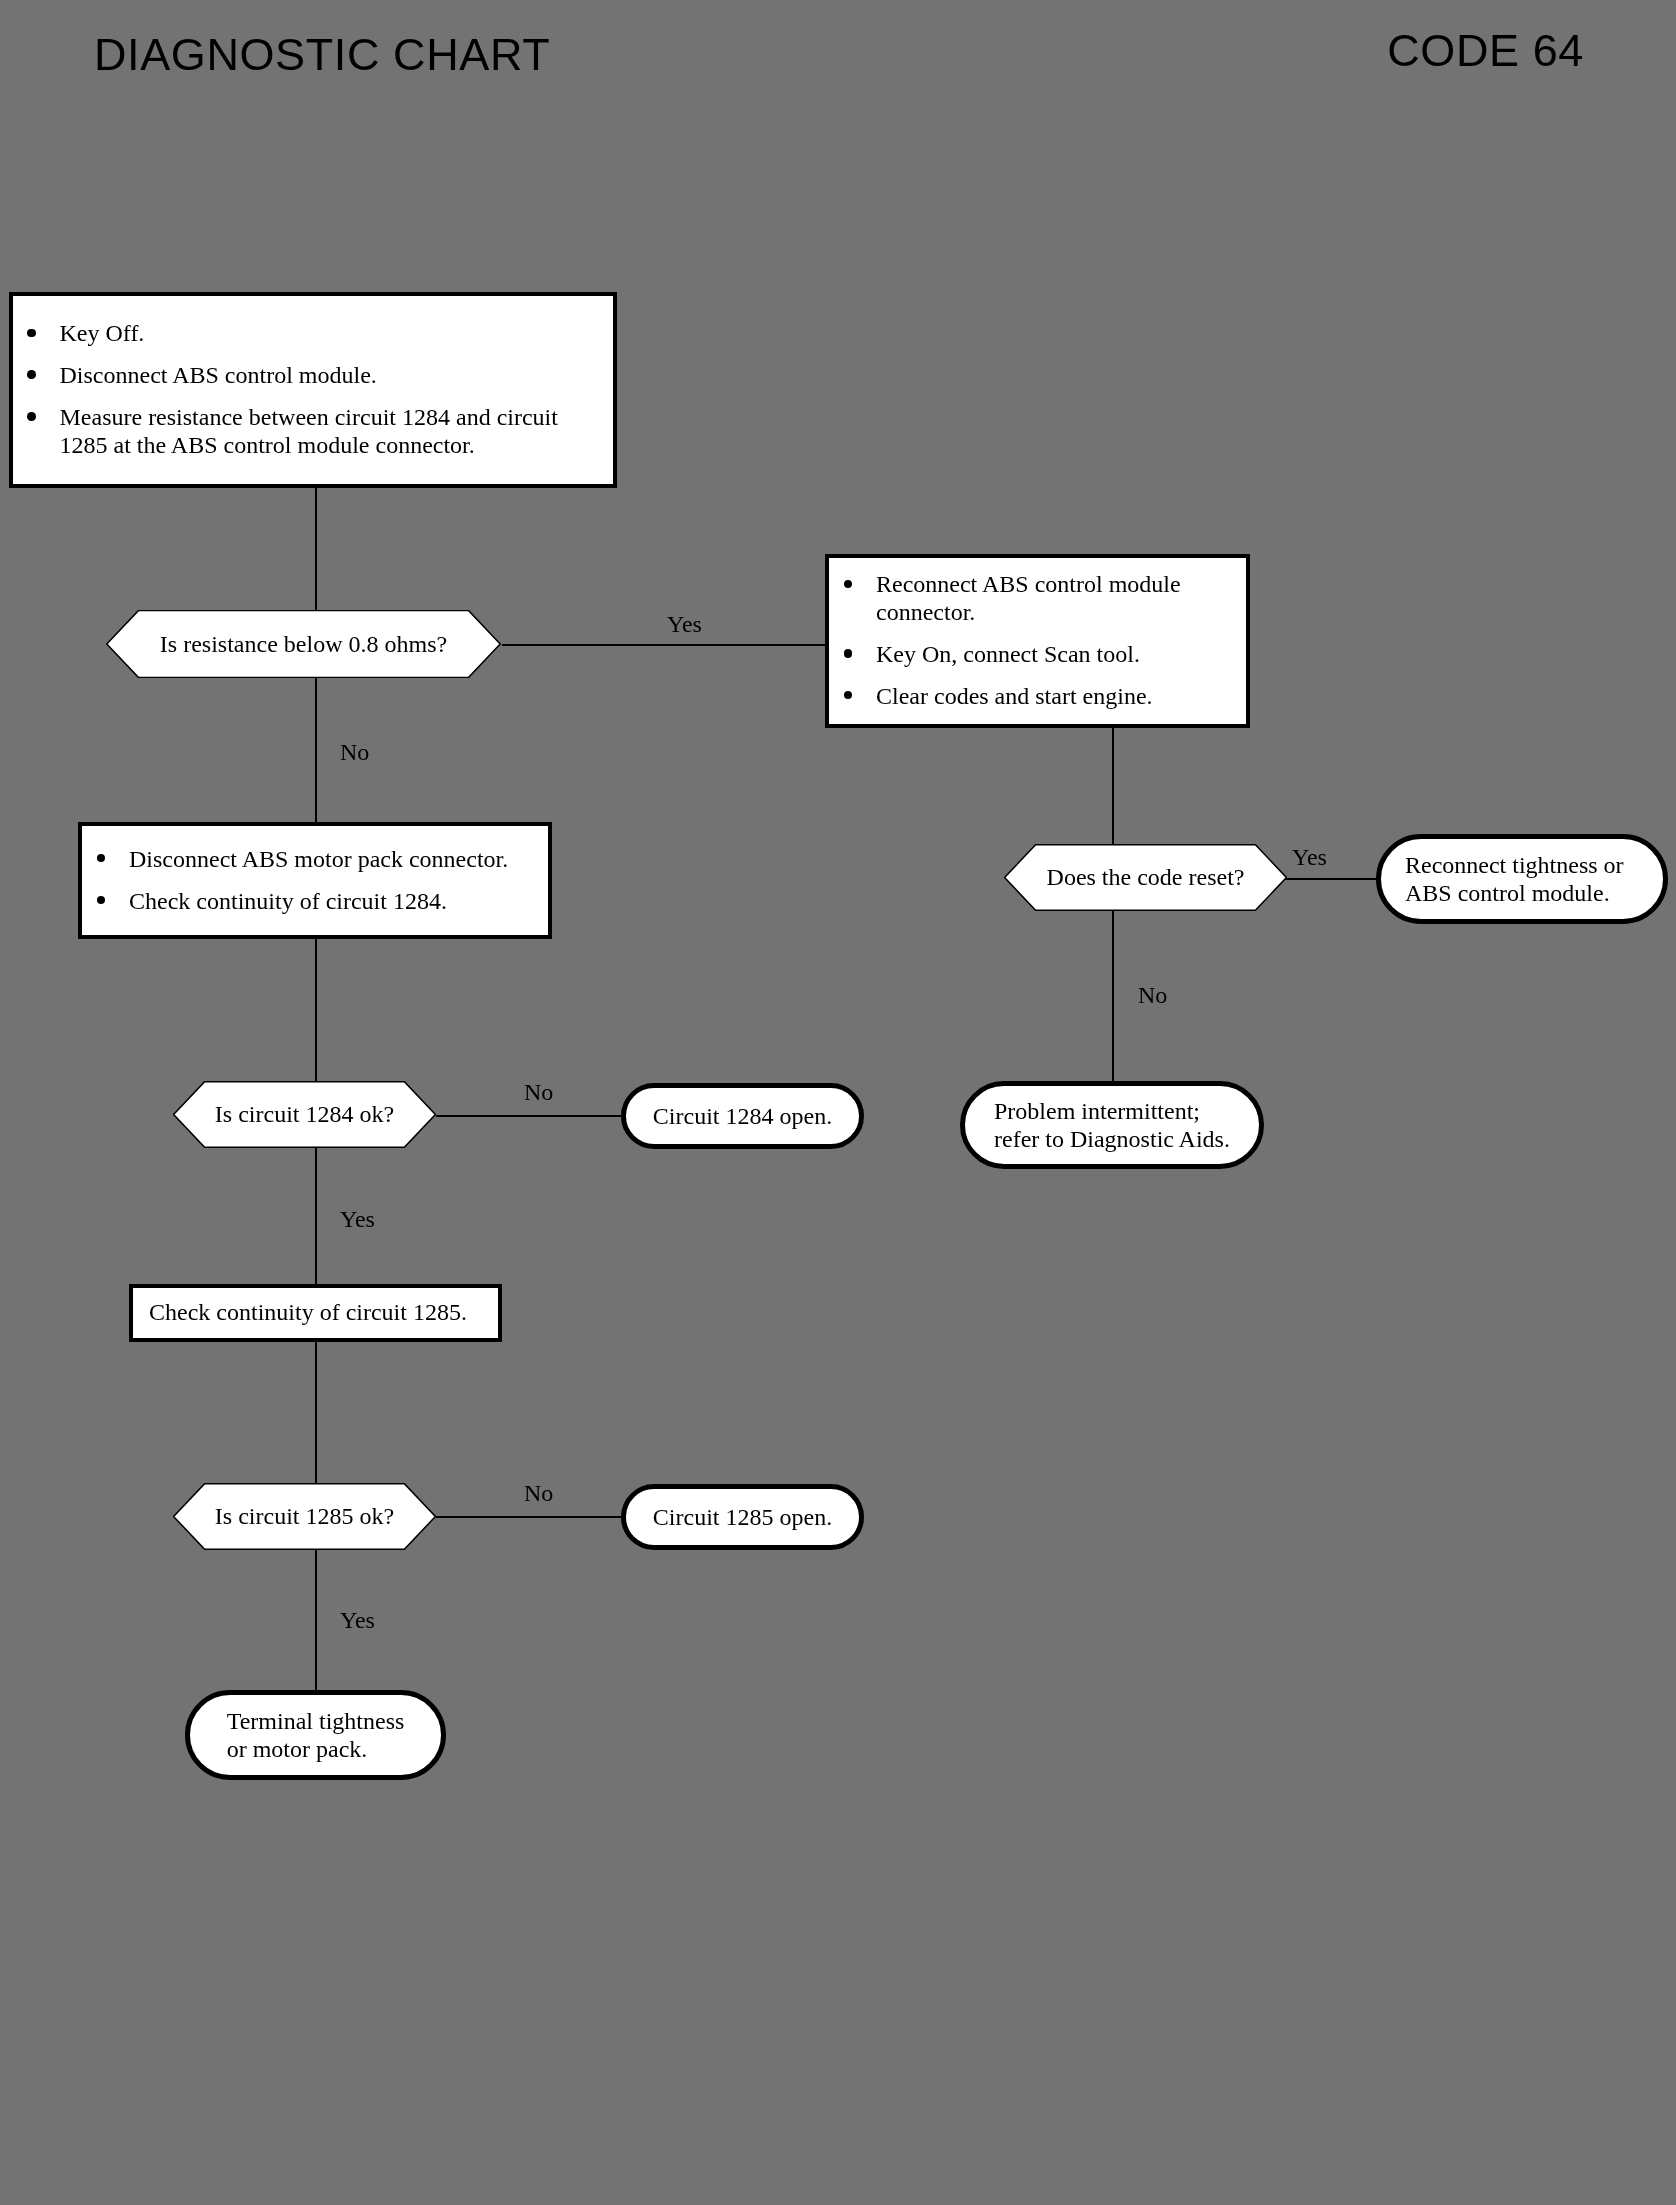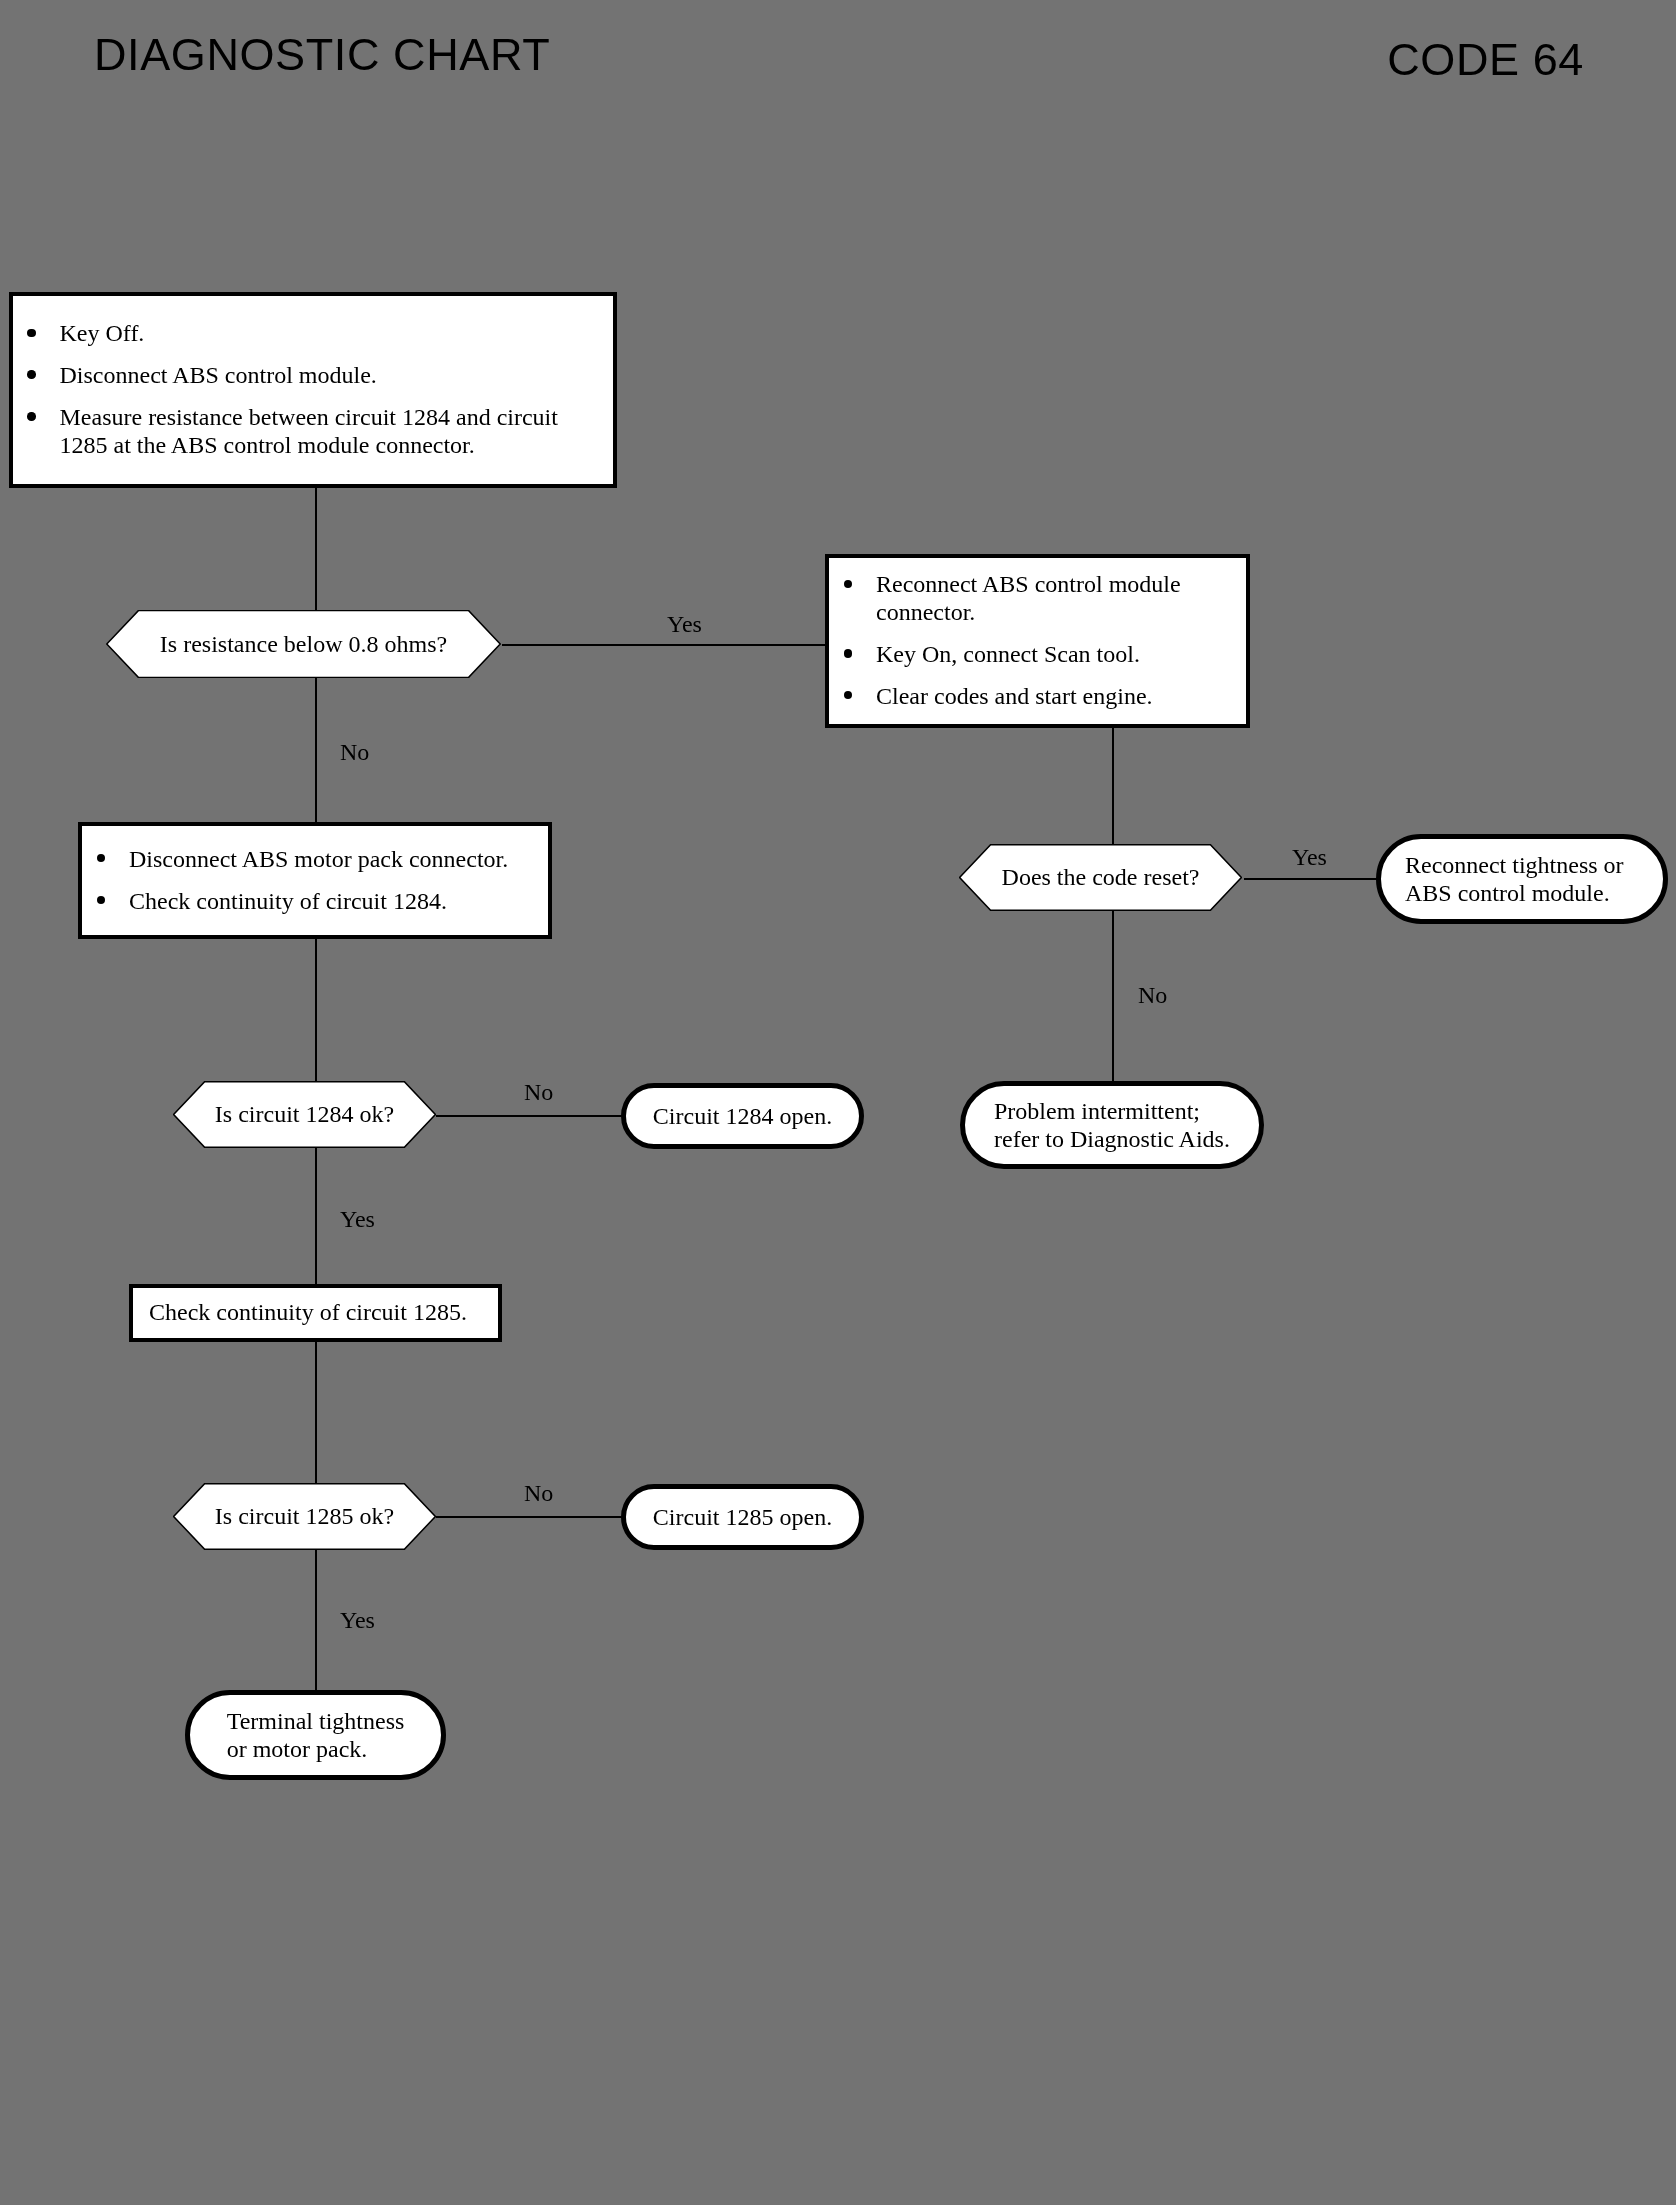--- a/index.html
+++ b/index.html
@@ -21,21 +21,21 @@
   .hdr {
     position: absolute;
     font-family: "Liberation Sans", "DejaVu Sans", sans-serif;
     font-size: 45px;
     font-weight: 400;
     letter-spacing: 0.6px;
     color: #000;
     white-space: nowrap;
   }
   #hdr-title { left: 94px; top: 29px; }
-  #hdr-code  { right: 92px; top: 34px; }
+  #hdr-code  { right: 92px; top: 25px; }
 
   
   .proc {
     position: absolute;
     box-sizing: border-box;
     border: 4.3px solid #000;
     background: #fff;
     display: flex;
     flex-direction: column;
     justify-content: center;
@@ -193,21 +193,21 @@
     </ul>
   </div>
 
   <div class="proc" style="left:78px; top:822px; width:474px; height:117px;">
     <ul>
       <li><span class="bul"></span><span>Disconnect ABS motor pack connector.</span></li>
       <li><span class="bul"></span><span>Check continuity of circuit 1284.</span></li>
     </ul>
   </div>
 
-  <div class="dec" style="left:959px; top:844px; width:283px; height:67px;">
+  <div class="dec" style="left:1004px; top:844px; width:283px; height:67px;">
     <svg width="283" height="67" viewBox="0 0 466 110">
       <polygon points="52,1 414,1 465,55 414,109 52,109 1,55" fill="#ffffff" stroke="#000000" stroke-width="2.5"></polygon>
     </svg>
     <div class="dtext">Does the code reset?</div>
   </div>
 
   <div class="term tleft" style="left:1376px; top:834px; width:292px; height:90px; border-radius:45px;">
     <div class="tl">
       <div>Reconnect tightness or</div>
       <div>ABS control module.</div>

